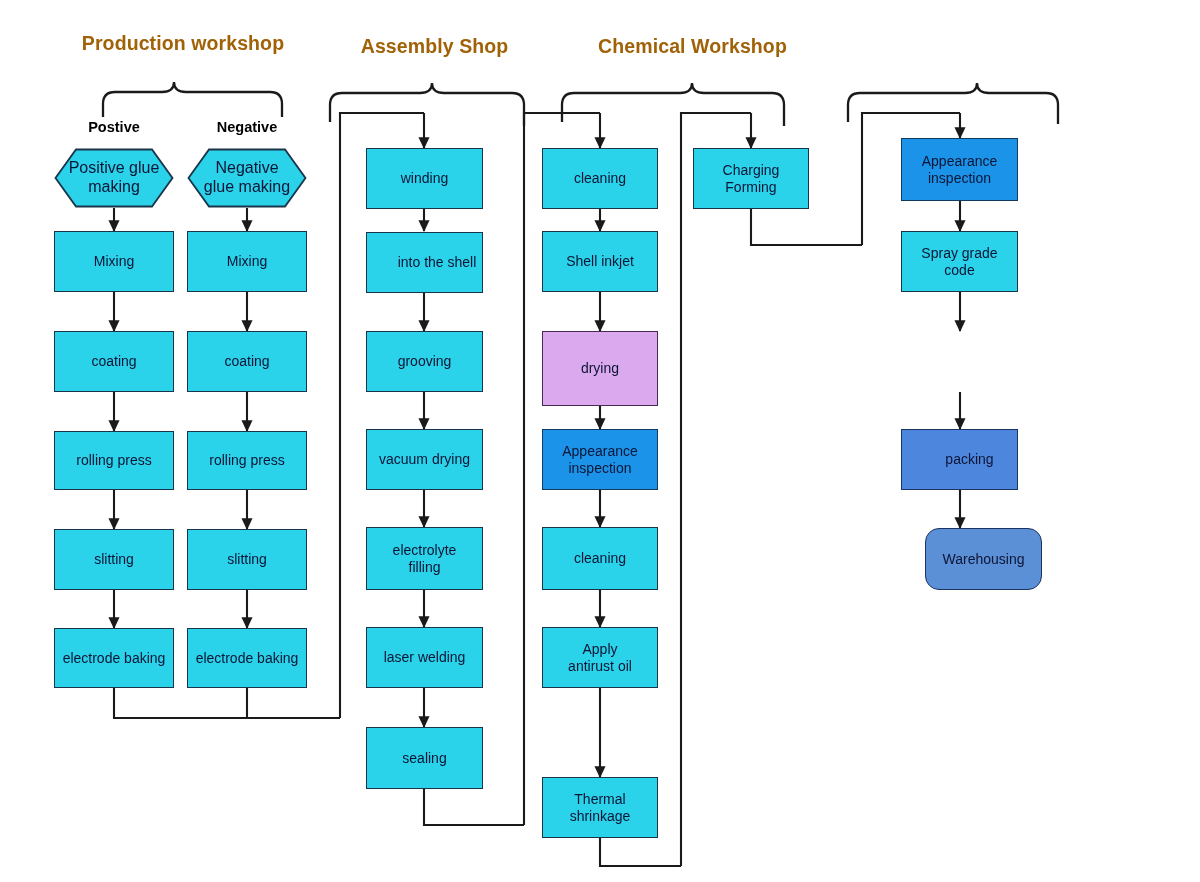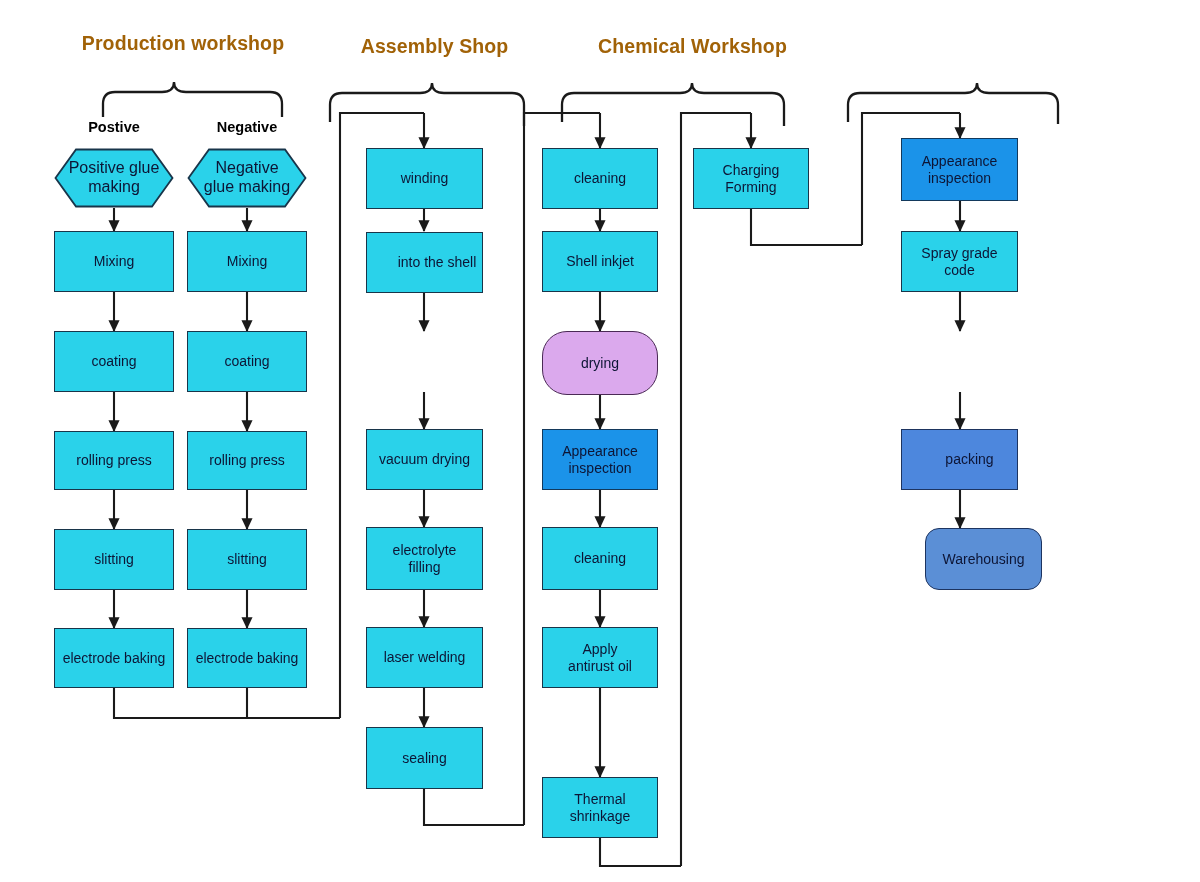--- a/index.html
+++ b/index.html
@@ -194,28 +194,29 @@
   </div>
 
   <div class="node cyan" style="left:187px;top:231px;width:120px;height:61px;">Mixing</div>
   <div class="node cyan" style="left:187px;top:331px;width:120px;height:61px;">coating</div>
   <div class="node cyan" style="left:187px;top:431px;width:120px;height:59px;">rolling press</div>
   <div class="node cyan" style="left:187px;top:529px;width:120px;height:61px;">slitting</div>
   <div class="node cyan" style="left:187px;top:628px;width:120px;height:60px;">electrode baking</div>
 
   <div class="node cyan" style="left:366px;top:148px;width:117px;height:61px;">winding</div>
   <div class="node cyan" style="left:366px;top:232px;width:117px;height:61px;padding-left:29px;">into the shell</div>
+  <div class="node cyan" style="left:366px;top:331px;width:117px;height:61px;">grooving</div>
   <div class="node cyan" style="left:366px;top:429px;width:117px;height:61px;">vacuum drying</div>
   <div class="node cyan" style="left:366px;top:527px;width:117px;height:63px;">electrolyte<br>filling</div>
   <div class="node cyan" style="left:366px;top:627px;width:117px;height:61px;">laser welding</div>
   <div class="node cyan" style="left:366px;top:727px;width:117px;height:62px;">sealing</div>
 
   <div class="node cyan" style="left:542px;top:148px;width:116px;height:61px;">cleaning</div>
   <div class="node cyan" style="left:542px;top:231px;width:116px;height:61px;">Shell inkjet</div>
-  <div class="node violet" style="left:542px;top:331px;width:116px;height:64px;border-radius:25px;">drying</div>
+  <div class="node violet" style="left:542px;top:331px;width:116px;height:75px;">drying</div>
   <div class="node dodger" style="left:542px;top:429px;width:116px;height:61px;">Appearance<br>inspection</div>
   <div class="node cyan" style="left:542px;top:527px;width:116px;height:63px;">cleaning</div>
   <div class="node cyan" style="left:542px;top:627px;width:116px;height:61px;">Apply<br>antirust oil</div>
   <div class="node cyan" style="left:693px;top:148px;width:116px;height:61px;">Charging<br>Forming</div>
 
   <div class="node cyan" style="left:542px;top:777px;width:116px;height:61px;">Thermal<br>shrinkage</div>
 
   <div class="node dodger" style="left:901px;top:138px;width:117px;height:63px;">Appearance<br>inspection</div>
   <div class="node cyan" style="left:901px;top:231px;width:117px;height:61px;">Spray grade<br>code</div>
   <div class="node corn" style="left:901px;top:429px;width:117px;height:61px;padding-left:24px;">packing</div>

